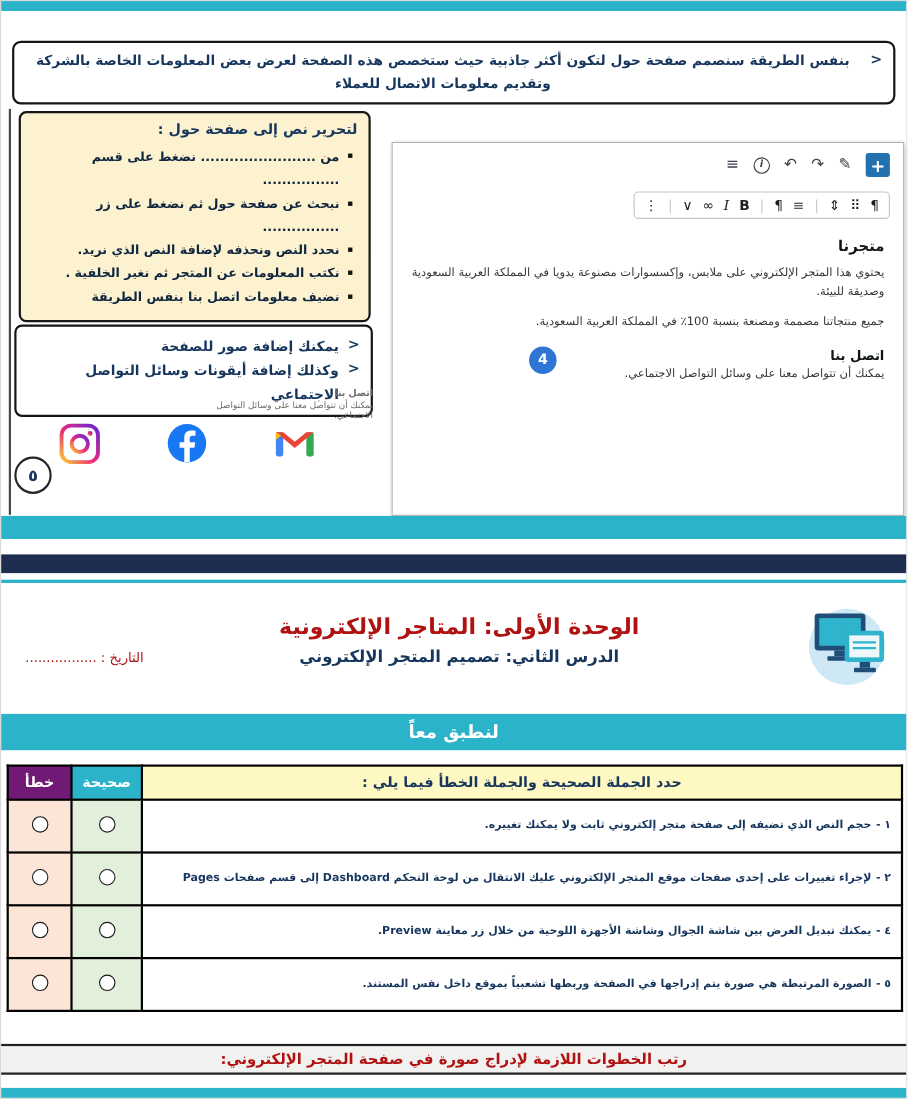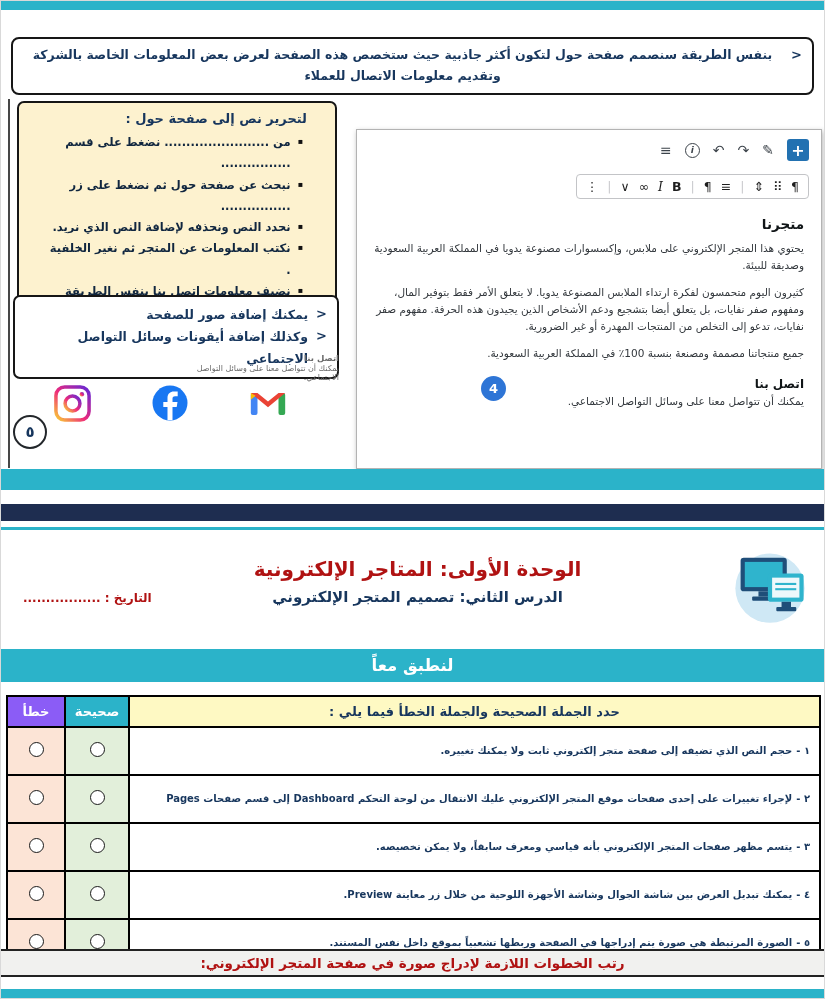--- a/index.html
+++ b/index.html
@@ -13,21 +13,21 @@
   
   .strip-top{position:absolute;top:0;left:0;right:0;height:9px;}
   .p1-title{position:absolute;top:10px;left:0;right:0;margin:0;text-align:center;
             color:#b01212;font-weight:bold;font-size:16px;}
   .intro-box{position:absolute;top:36px;left:10px;right:10px;border:2px solid #161616;border-radius:8px;
              background:#fff;padding:6px 10px 7px 8px;display:flex;gap:7px;align-items:flex-start;box-sizing:border-box;}
   .intro-box p{margin:0;color:#17365d;font-weight:bold;font-size:12.5px;line-height:1.65;text-align:center;}
   .edge-line{position:absolute;left:7px;top:98px;height:369px;width:0;border-left:2px solid #474747;}
 
   .steps-box{position:absolute;top:100px;left:16px;width:320px;background:#fdf2cf;border:2px solid #161616;
-             border-radius:7px;padding:8px 28px 10px;box-sizing:border-box;}
+             border-radius:7px;padding:8px 10px 10px;box-sizing:border-box;}
   .steps-box h3{margin:0 0 6px;color:#17365d;font-size:13px;text-align:right;}
   .steps-box ul{list-style:none;margin:0;padding:0 4px 0 0;}
   .steps-box li{display:flex;gap:7px;align-items:flex-start;color:#10263f;font-weight:bold;
                 font-size:11.5px;line-height:1.85;text-align:right;}
   .sq{font-size:8px;line-height:2.6;color:#111;}
 
   .tips-box{position:absolute;top:294px;left:12px;width:326px;background:#fff;border:2px solid #161616;
             border-radius:7px;padding:7px 10px;box-sizing:border-box;}
   .tip-line{display:flex;gap:8px;color:#17365d;font-weight:bold;font-size:12.5px;line-height:1.75;text-align:right;}
 
@@ -71,33 +71,33 @@
   .navy-band{position:absolute;top:503px;left:0;right:0;height:17px;background:#1e2d50;}
   .teal-line{position:absolute;top:526px;left:0;right:0;height:3px;}
 
   
   .lesson-header{position:absolute;top:540px;left:0;right:0;height:102px;}
   .pc-icon{position:absolute;right:12px;top:2px;width:84px;height:84px;}
   .lh-unit{position:absolute;top:16px;right:110px;left:120px;margin:0;text-align:center;
            color:#b01212;font-weight:bold;font-size:20px;}
   .lh-lesson{position:absolute;top:47px;right:110px;left:120px;margin:0;text-align:center;
              color:#17365d;font-weight:bold;font-size:15px;}
-  .lh-date{position:absolute;left:22px;top:50px;margin:0;color:#b01212;font-weight:bold;font-size:12px;}
+  .lh-date{position:absolute;left:22px;top:50px;margin:0;color:#b01212;font-weight:normal;font-size:12px;}
 
   .apply-bar{position:absolute;top:648px;left:0;right:0;height:33px;display:flex;align-items:center;
              justify-content:center;color:#fff;font-weight:bold;font-size:16.5px;}
 
   
   .quiz-table{position:absolute;top:694px;left:5px;width:815px;border-collapse:collapse;direction:rtl;
               font-family:"DejaVu Sans",sans-serif;}
   .quiz-table th,.quiz-table td{border:2px solid #000;}
   .col-c{width:64px;} .col-w{width:58px;}
   th.statement-h{background:#fef9c3;color:#17365d;font-size:13px;height:27px;}
   th.correct-h{background:#2bb3c9;color:#fff;font-size:13px;}
-  th.wrong-h{background:#8b5cf6;color:#fff;font-size:13px;}
+  th.wrong-h{background:#701a75;color:#fff;font-size:13px;}
   .quiz-table td{height:38px;}
   td.statement{padding:4px 9px;color:#17365d;font-weight:bold;font-size:10px;text-align:right;line-height:1.6;}
   td.c-cell{background:#e2efda;text-align:center;vertical-align:middle;}
   td.w-cell{background:#fce4d6;text-align:center;vertical-align:middle;}
   .row-num{margin-left:4px;}
   .radio{display:inline-block;width:13px;height:13px;border:1.8px solid #1a1a1a;border-radius:50%;
          background:#fff;cursor:pointer;}
 
   
   .footer-bar{position:absolute;top:948px;left:0;right:0;height:28px;background:#f1f1ef;
@@ -217,21 +217,20 @@
         <span class="ticon i">I</span>
         <span class="ticon">∞</span>
         <span class="ticon">∨</span>
         <span class="ticon sep">|</span>
         <span class="ticon">⋮</span>
       </div>
     </div>
 
     <h2 class="store-h">متجرنا</h2>
     <p class="store-p">يحتوي هذا المتجر الإلكتروني على ملابس، وإكسسوارات مصنوعة يدويا في المملكة العربية السعودية وصديقة للبيئة.</p>
-    <p class="store-p">كثيرون اليوم متحمسون لفكرة ارتداء الملابس المصنوعة يدويا. لا يتعلق الأمر فقط بتوفير المال، ومفهوم صفر نفايات، بل يتعلق أيضا بتشجيع ودعم الأشخاص الذين يجيدون هذه الحرفة. مفهوم صفر نفايات، تدعو إلى التخلص من المنتجات المهدرة أو غير الضرورية.</p>
     <p class="store-p">جميع منتجاتنا مصممة ومصنعة بنسبة 100٪ في المملكة العربية السعودية.</p>
 
     <div class="contact-wrap">
       <span class="badge-4">4</span>
       <h3 class="contact-h">اتصل بنا</h3>
       <p class="contact-p">يمكنك أن تتواصل معنا على وسائل التواصل الاجتماعي.</p>
     </div>
   </div>
 
   <div class="teal-bar-a teal"></div>
@@ -280,25 +279,20 @@
         <td class="statement"><span class="row-num">١ -</span><span>حجم النص الذي تضيفه إلى صفحة متجر إلكتروني ثابت ولا يمكنك تغييره.</span></td>
         <td class="c-cell"><span class="radio"></span></td>
         <td class="w-cell"><span class="radio"></span></td>
       </tr>
       <tr>
         <td class="statement"><span class="row-num">٢ -</span><span>لإجراء تغييرات على إحدى صفحات موقع المتجر الإلكتروني عليك الانتقال من لوحة التحكم Dashboard إلى قسم صفحات Pages</span></td>
         <td class="c-cell"><span class="radio"></span></td>
         <td class="w-cell"><span class="radio"></span></td>
       </tr>
       <tr>
-        <td class="statement"><span class="row-num">٣ -</span><span>يتسم مظهر صفحات المتجر الإلكتروني بأنه قياسي ومعرف سابقاً، ولا يمكن تخصيصه.</span></td>
-        <td class="c-cell"><span class="radio"></span></td>
-        <td class="w-cell"><span class="radio"></span></td>
-      </tr>
-      <tr>
         <td class="statement"><span class="row-num">٤ -</span><span>يمكنك تبديل العرض بين شاشة الجوال وشاشة الأجهزة اللوحية من خلال زر معاينة Preview.</span></td>
         <td class="c-cell"><span class="radio"></span></td>
         <td class="w-cell"><span class="radio"></span></td>
       </tr>
       <tr>
         <td class="statement"><span class="row-num">٥ -</span><span>الصورة المرتبطة هي صورة يتم إدراجها في الصفحة وربطها تشعبياً بموقع داخل نفس المستند.</span></td>
         <td class="c-cell"><span class="radio"></span></td>
         <td class="w-cell"><span class="radio"></span></td>
       </tr>
     </tbody>

